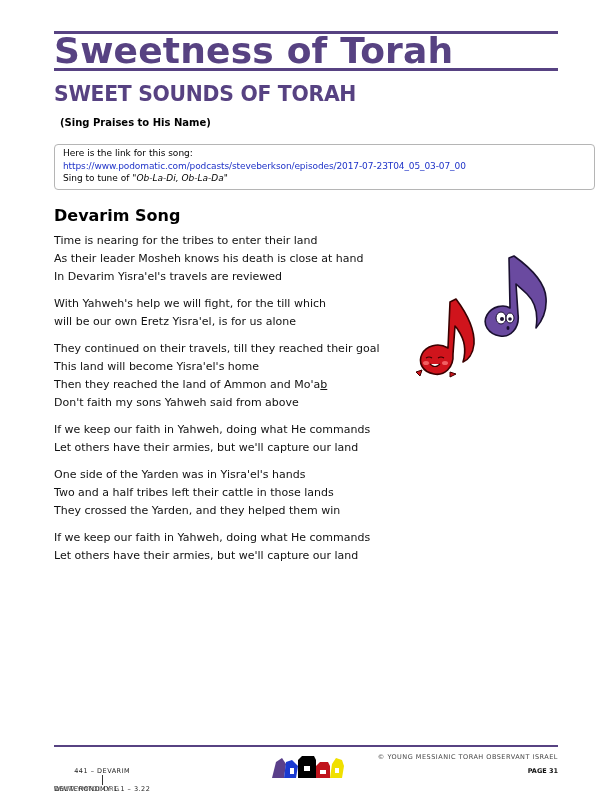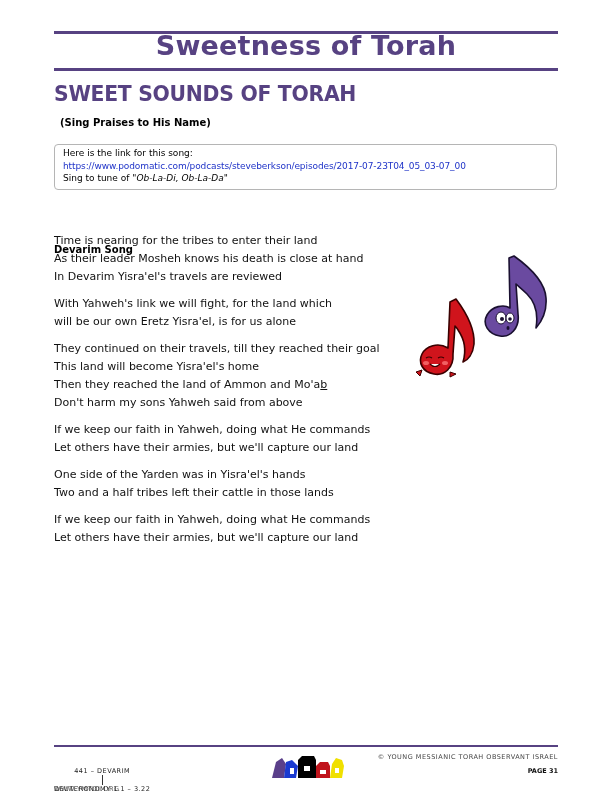--- a/index.html
+++ b/index.html
@@ -1,24 +1,24 @@
 <!DOCTYPE html>
 <html><head>
 <meta charset="utf-8">
 <style>
   html, body { margin:0; padding:0; background:#ffffff; }
   body { width:612px; height:792px; position:relative; overflow:hidden; font-family:"DejaVu Sans", sans-serif; }
   .rule { position:absolute; left:54px; width:504px; height:3px; background:#574282; }
-  .title { position:absolute; left:54px; width:504px; top:30px; text-align:center; font-family:"DejaVu Sans", sans-serif; font-size:27px; font-weight:bold; color:#574282; letter-spacing:0.2px; }
+  .title { position:absolute; left:54px; width:504px; top:30px; text-align:left; font-family:"DejaVu Sans", sans-serif; font-size:36px; font-weight:bold; color:#574282; letter-spacing:0.2px; }
   .section-heading { position:absolute; left:54px; top:82px; font-family:"DejaVu Sans", sans-serif; font-size:21px; font-weight:bold; color:#574282; letter-spacing:-0.3px; transform:scaleX(0.97); transform-origin:left; }
   .subtitle { position:absolute; left:60px; top:117px; font-size:10px; font-weight:bold; color:#000; }
-  .info-box { position:absolute; left:54px; top:144px; width:503px; height:46px; border:1px solid #b5b5b5; border-radius:4px; box-sizing:border-box; padding:2px 0 0 8px; font-size:9px; line-height:12.5px; color:#000; }
+  .info-box { position:absolute; left:54px; top:144px; width:541px; height:46px; border:1px solid #b5b5b5; border-radius:4px; box-sizing:border-box; padding:2px 0 0 8px; font-size:9px; line-height:12.5px; color:#000; }
   .info-box .link { color:#1f33c8; letter-spacing:-0.1px; }
   .info-box .italic { font-style:italic; }
-  .song-title { position:absolute; left:54px; top:206px; font-size:10px; font-weight:bold; color:#000;margin-top:38px; }
+  .song-title { position:absolute; left:54px; top:206px; font-size:16px; font-weight:bold; color:#000; }
   .lyrics { position:absolute; left:54px; top:232px; font-size:11px; color:#111; }
   .stanza { margin-bottom:9px; }
   .line { line-height:18px; height:18px; white-space:nowrap; }
   .u { text-decoration:underline; }
   .notes { position:absolute; left:410px; top:236px; width:160px; height:146px; }
   .footer-rule { position:absolute; left:54px; top:745px; width:504px; height:2px; background:#574282; }
   .footer-left-top { position:absolute; left:54px; top:753px; font-size:6.5px; color:#555; letter-spacing:0.6px;margin-top:32px; }
   .footer-left-bottom { position:absolute; left:54px; top:767px; font-size:6.5px; color:#222; letter-spacing:0.5px; display:flex; align-items:center;flex-direction:column; }
   .footer-left-bottom .sep { display:inline-block; width:1px; height:10px; background:#333; margin:0 7px; }
   .footer-right-top { position:absolute; right:54px; top:753px; font-size:6.5px; color:#444; letter-spacing:0.5px; text-align:right; }
@@ -43,36 +43,37 @@
 
 <div class="song-title">Devarim Song</div>
 
 <div class="lyrics">
   <div class="stanza">
     <div class="line">Time is nearing for the tribes to enter their land</div>
     <div class="line">As their leader Mosheh knows his death is close at hand</div>
     <div class="line">In Devarim Yisra'el's travels are reviewed</div>
   </div>
   <div class="stanza">
-    <div class="line">With Yahweh's link we will fight, for the land which</div>
+    <div class="line">With Yahweh's help we will fight, for the till which</div>
     <div class="line">will be our own Eretz Yisra'el, is for us alone</div>
   </div>
   <div class="stanza">
     <div class="line">They continued on their travels, till they reached their goal</div>
     <div class="line">This land will become Yisra'el's home</div>
     <div class="line"><span>Then they reached the land of Ammon and Mo'a</span><span class="u">b</span></div>
-    <div class="line">Don't harm my sons Yahweh said from above</div>
+    <div class="line">Don't faith my sons Yahweh said from above</div>
   </div>
   <div class="stanza">
     <div class="line">If we keep our faith in Yahweh, doing what He commands</div>
     <div class="line">Let others have their armies, but we'll capture our land</div>
   </div>
   <div class="stanza">
     <div class="line">One side of the Yarden was in Yisra'el's hands</div>
     <div class="line">Two and a half tribes left their cattle in those lands</div>
+    <div class="line">They crossed the Yarden, and they helped them win</div>
   </div>
   <div class="stanza">
     <div class="line">If we keep our faith in Yahweh, doing what He commands</div>
     <div class="line">Let others have their armies, but we'll capture our land</div>
   </div>
 </div>
 
 <svg class="notes" viewBox="0 0 160 146">
   <g>
     <path d="M99 22 L104 20 C118 30 135 45 136 62 C137 75 132 85 126 92 C128 80 127 68 117 58 C112 53 108 50 106 48 L108 78 C110 92 100 102 90 100 C78 98 72 88 77 79 C82 70 94 68 100 72 Z" fill="#6a4aa0" stroke="#1a1030" stroke-width="1.6" stroke-linejoin="round"></path>

